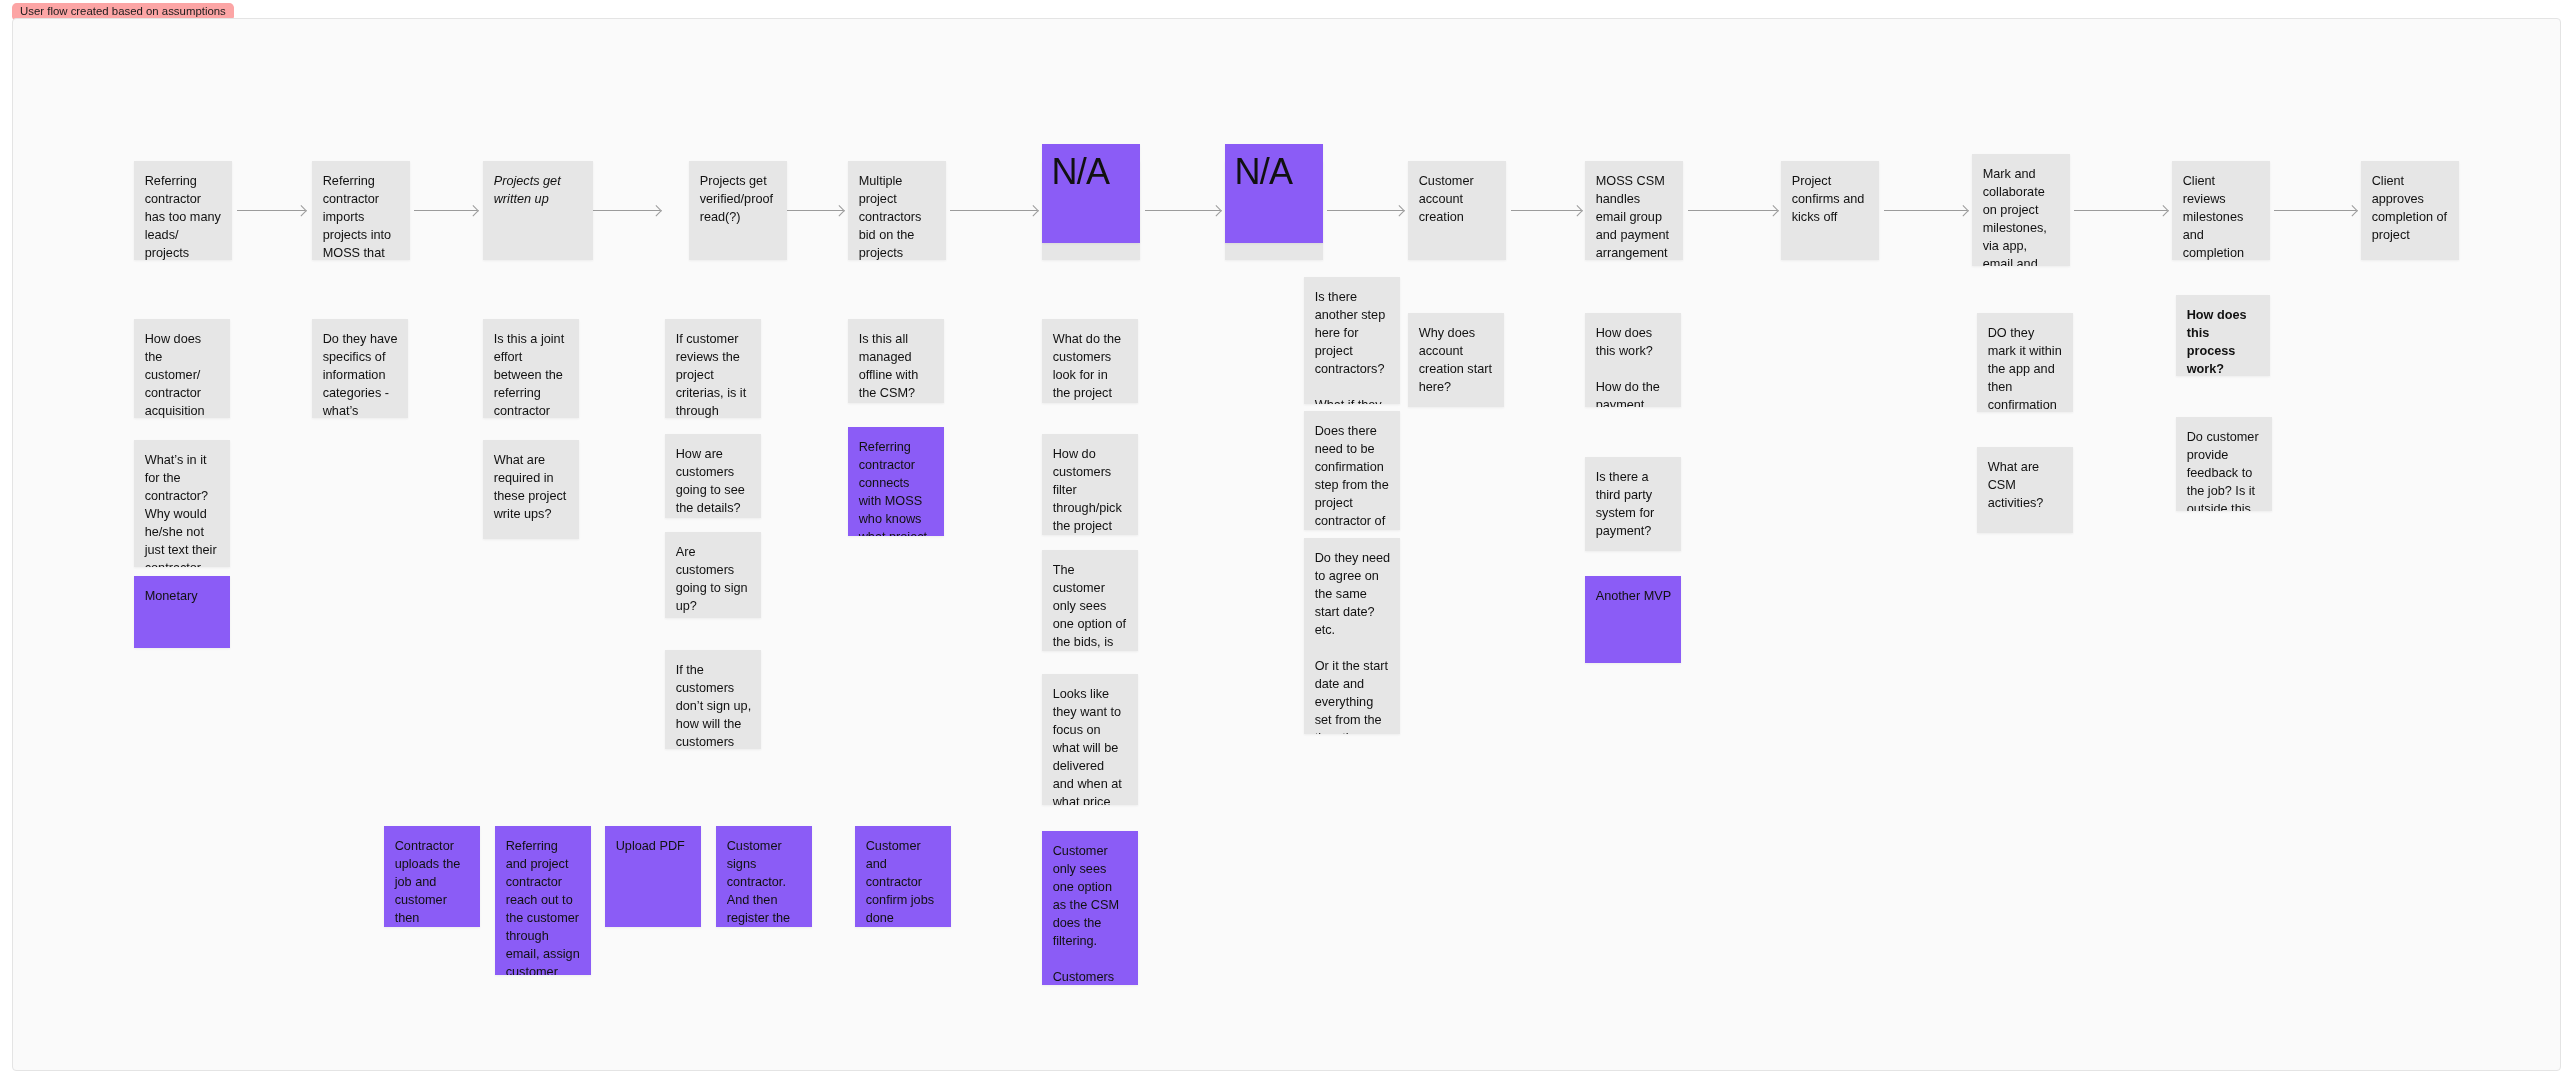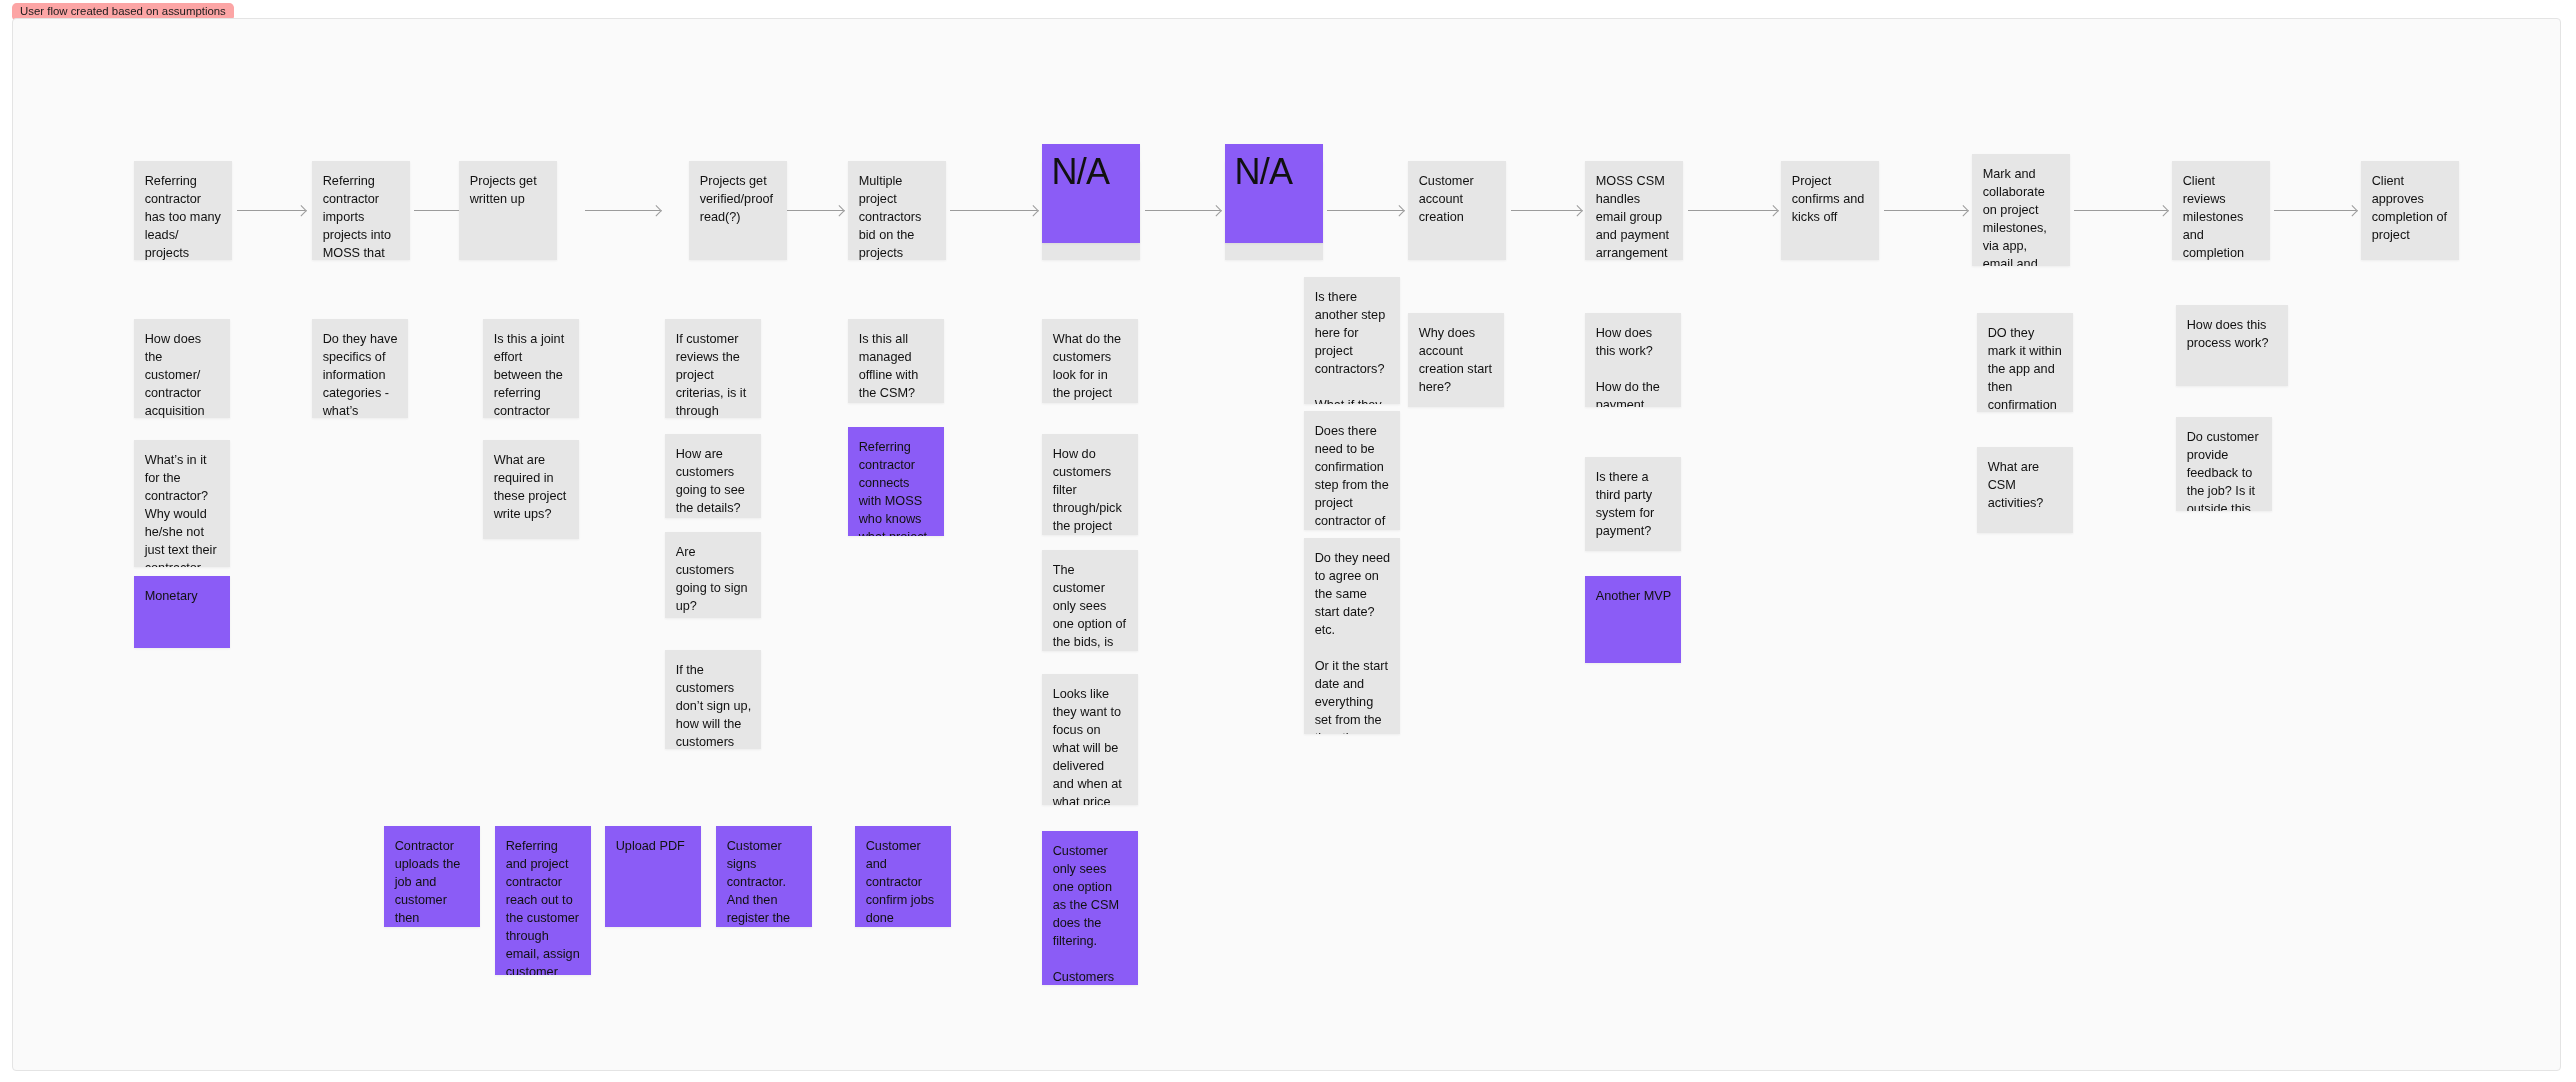--- a/index.html
+++ b/index.html
@@ -87,21 +87,21 @@
         <div class="conn" style="left: 1314px; top: 191px; width: 76px;"></div>
         <div class="conn" style="left: 1498px; top: 191px; width: 70px;"></div>
         <div class="conn" style="left: 1675px; top: 191px; width: 89px;"></div>
         <div class="conn" style="left: 1871px; top: 191px; width: 83px;"></div>
         <div class="conn" style="left: 2061px; top: 191px; width: 93px;"></div>
         <div class="conn" style="left: 2261px; top: 191px; width: 82px;"></div>
       </div>
     <div id="layer-steps">
         <div class="node gray" style="left: 121px; top: 142px; width: 98px; height: 99px;"><div>Referring contractor has too many leads/ projects</div></div>
         <div class="node gray" style="left: 299px; top: 142px; width: 98px; height: 99px;"><div>Referring contractor imports projects into MOSS that they can’t do</div></div>
-        <div class="node gray" style="left: 446px; top: 142px; width: 98px; height: 99px;"><div>Projects get written up</div></div>
+        <div class="node gray" style="left: 470px; top: 142px; width: 110px; height: 99px; font-style: italic;"><div>Projects get written up</div></div>
         <div class="node gray" style="left: 676px; top: 142px; width: 98px; height: 99px;"><div>Projects get verified/proof read(?)</div></div>
         <div class="node gray" style="left: 835px; top: 142px; width: 98px; height: 99px;"><div>Multiple project contractors bid on the projects</div></div>
         <div class="node gray" style="left: 1029px; top: 142px; width: 98px; height: 99px;"><div></div></div>
         <div class="node gray" style="left: 1212px; top: 142px; width: 98px; height: 99px;"><div></div></div>
         <div class="node gray" style="left: 1395px; top: 142px; width: 98px; height: 99px;"><div>Customer account creation</div></div>
         <div class="node gray" style="left: 1572px; top: 142px; width: 98px; height: 99px;"><div>MOSS CSM handles email group and payment arrangements</div></div>
         <div class="node gray" style="left: 1768px; top: 142px; width: 98px; height: 99px;"><div>Project confirms and kicks off</div></div>
         <div class="node gray" style="left: 1959px; top: 135px; width: 98px; height: 112px;"><div>Mark and collaborate on project milestones, via app, email and CSM activities</div></div>
         <div class="node gray" style="left: 2159px; top: 142px; width: 98px; height: 99px;"><div>Client reviews milestones and completion</div></div>
         <div class="node gray" style="left: 2348px; top: 142px; width: 98px; height: 99px;"><div>Client approves completion of project</div></div>
@@ -138,21 +138,21 @@
 
 Or it the start date and everything set from the time the projects are written out?</div></div>
         <div class="node gray" style="left: 1395px; top: 294px; width: 96px; height: 94px;"><div>Why does account creation start here?</div></div>
         <div class="node gray" style="left: 1572px; top: 294px; width: 96px; height: 94px;"><div>How does this work?
 
 How do the payment arrangement work?</div></div>
         <div class="node gray" style="left: 1572px; top: 438px; width: 96px; height: 94px;"><div>Is there a third party system for payment?</div></div>
         <div class="node pink" style="left: 1572px; top: 557px; width: 96px; height: 87px;"><div>Another MVP</div></div>
         <div class="node gray" style="left: 1964px; top: 294px; width: 96px; height: 99px;"><div>DO they mark it within the app and then confirmation or updates would be sent through email?</div></div>
         <div class="node gray" style="left: 1964px; top: 428px; width: 96px; height: 86px;"><div>What are CSM activities?</div></div>
-        <div class="node gray" style="left: 2163px; top: 286px; width: 112px; height: 81px;"><div>How does this process work?</div></div>
+        <div class="node gray" style="left: 2163px; top: 276px; width: 94px; height: 81px; font-weight: bold;"><div>How does this process work?</div></div>
         <div class="node gray" style="left: 2163px; top: 398px; width: 96px; height: 94px;"><div>Do customer provide feedback to the job? Is it outside this application?</div></div>
       </div>
     <div id="layer-bottom">
         <div class="node pink" style="left: 371px; top: 807px; width: 96px; height: 101px;"><div>Contractor uploads the job and customer then approves the content</div></div>
         <div class="node pink" style="left: 482px; top: 807px; width: 96px; height: 149px;"><div>Referring and project contractor reach out to the customer through email, assign customer and load up the project into the moss application</div></div>
         <div class="node pink" style="left: 592px; top: 807px; width: 96px; height: 101px;"><div>Upload PDF</div></div>
         <div class="node pink" style="left: 703px; top: 807px; width: 96px; height: 101px;"><div>Customer signs contractor. And then register the contract back into the app</div></div>
         <div class="node pink" style="left: 814px; top: 807px; width: 96px; height: 101px; margin-left: 28px;"><div>Customer and contractor confirm jobs done</div></div>
       </div>
   </div>

